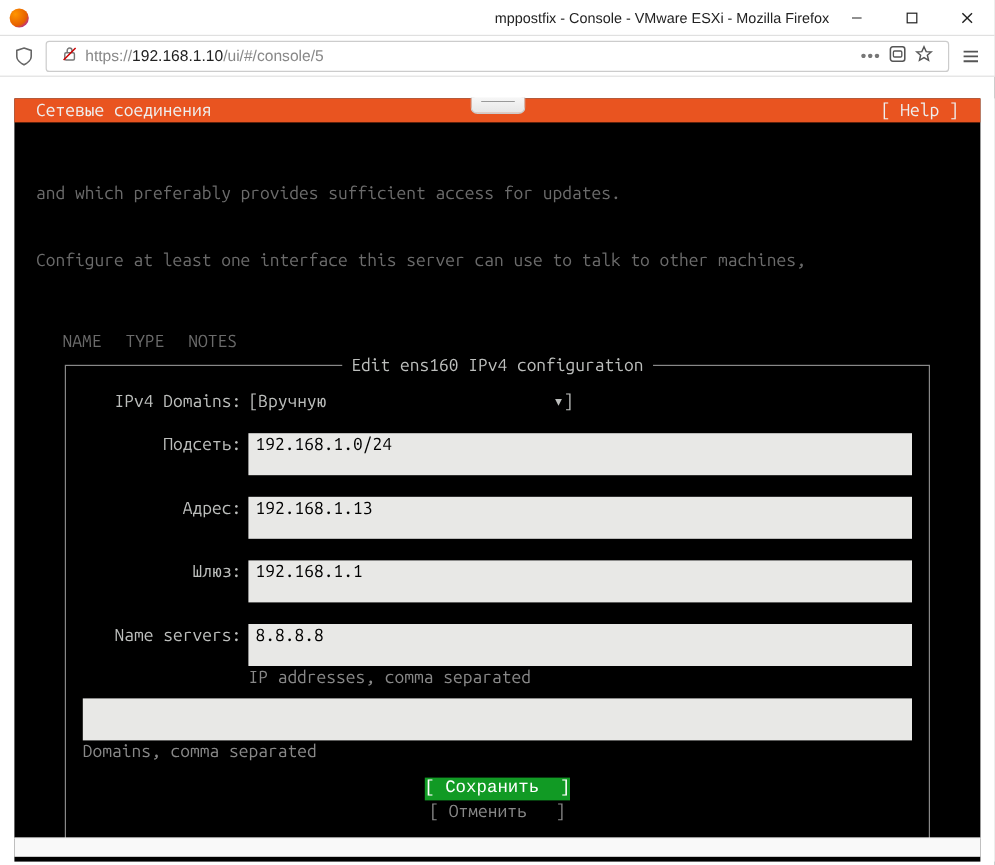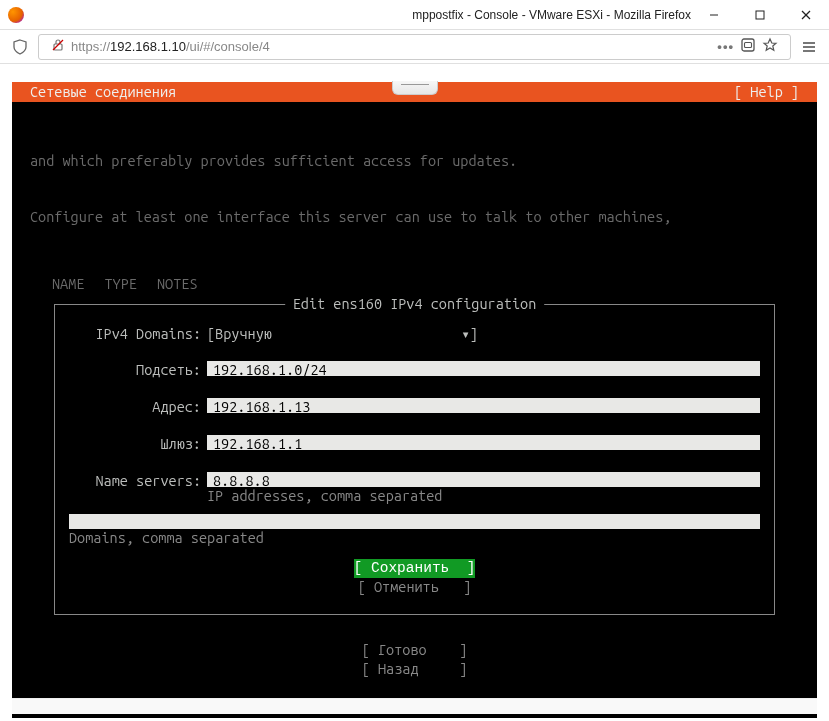--- a/index.html
+++ b/index.html
@@ -158,21 +158,21 @@
     .select-display {
       display: inline-block;
       min-width: 240px;
       color: #bcbebc;
     }
     .caret { color: #bcbebc; margin-left: 6px; }
     .input-line {
       background: #e8e8e6;
       color: #000;
       padding: 0 6px;
-      height: 15px;
+      height: 35px;
       display: block;
       width: 100%;
     }
     .hint { color: #888; padding-left: 0; margin-top: 0; }
     .btn-stack { margin-top: 10px; text-align: center; }
     .tui-btn {
       display: inline-block;
       color: #888;
       white-space: pre;
     }
@@ -229,21 +229,21 @@
     </div>
   <div class="url-box">
     <span><svg width="14" height="14" viewBox="0 0 14 14">
           <rect x="3" y="6" width="8" height="6" rx="1" fill="none" stroke="#777" stroke-width="1.2"></rect>
           <path d="M5 6 V4 a2 2 0 0 1 4 0 V6" fill="none" stroke="#777" stroke-width="1.2"></path>
           <line x1="2" y1="12" x2="12" y2="2" stroke="#c00" stroke-width="1.3"></line>
         </svg></span>
     <span class="url-text">
       <span class="url-proto">https://</span>
         <span class="url-host">192.168.1.10</span>
-        <span class="url-rest">/ui/#/console/4</span>
+        <span class="url-rest">/ui/#/console/5</span>
     </span>
     <span style="color:#777;letter-spacing:1px;font-weight:700">•••</span>
     <span><svg width="16" height="16" viewBox="0 0 16 16">
           <rect x="2" y="2" width="12" height="12" rx="2" fill="none" stroke="#555" stroke-width="1.3"></rect>
           <rect x="4.5" y="5.5" width="7" height="5" rx="1" fill="none" stroke="#555" stroke-width="1.1"></rect>
         </svg></span>
     <span><svg width="16" height="16" viewBox="0 0 16 16">
           <path d="M8 2 L9.8 6 L14 6.3 L10.8 9 L11.8 13.3 L8 11 L4.2 13.3 L5.2 9 L2 6.3 L6.2 6 Z" fill="none" stroke="#555" stroke-width="1.2"></path>
         </svg></span>
   </div>

